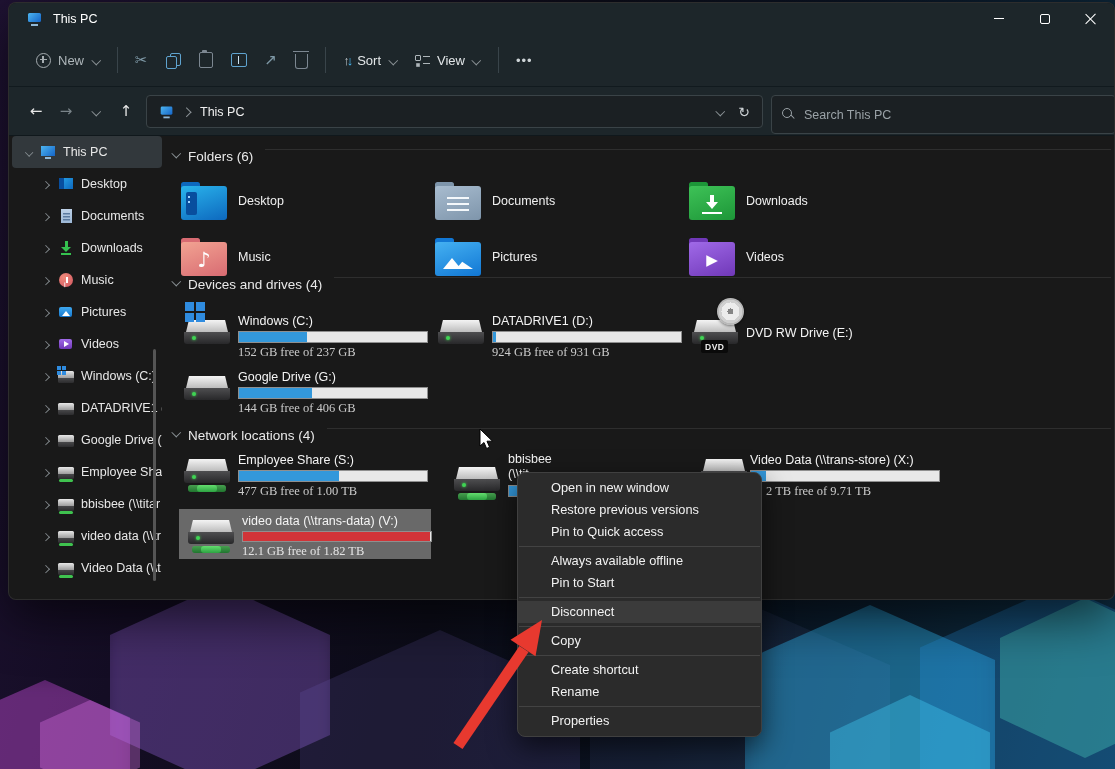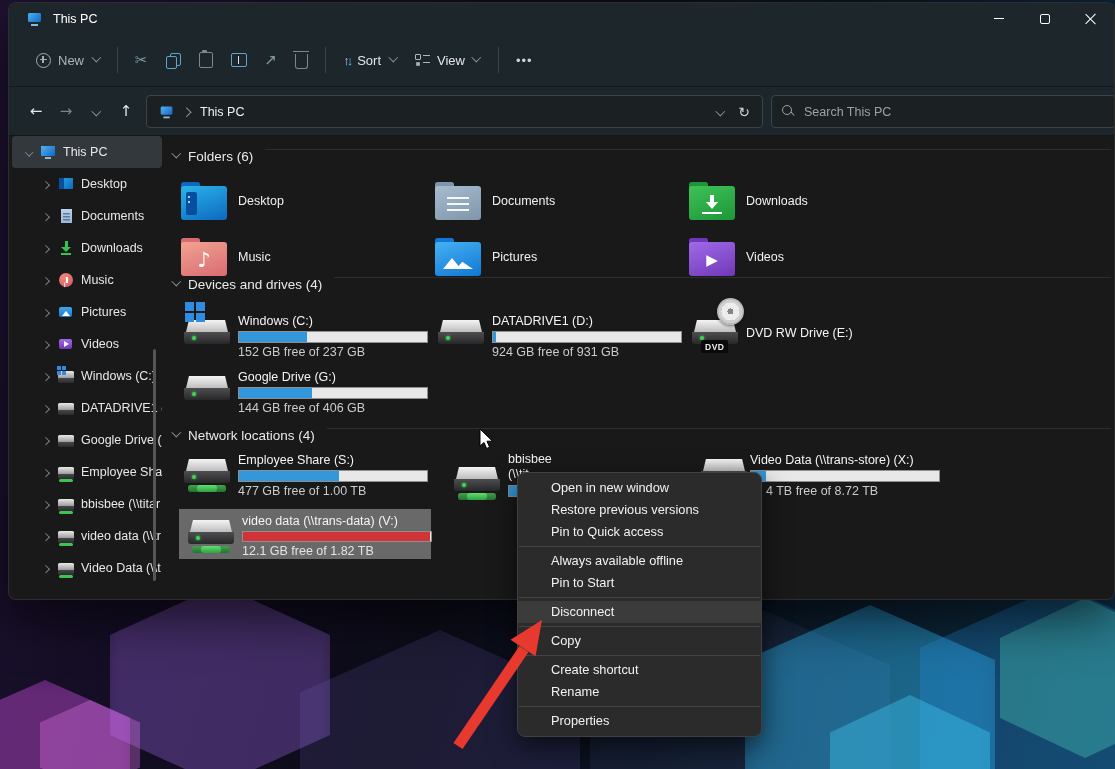--- a/index.html
+++ b/index.html
@@ -36,21 +36,21 @@
   .wc { width:46px; height:100%; display:flex; align-items:center; justify-content:center; position:relative; }
   .g-min { width:10px; height:1.3px; background:#fff; }
   .g-max { width:10px; height:10px; border:1.1px solid #fff; border-radius:2px; }
   .g-close { position:relative; width:12px; height:12px; }
   .g-close::before,.g-close::after { content:""; position:absolute; left:5.4px; top:-1px; width:1.3px; height:14px; background:#fff; }
   .g-close::before { transform:rotate(45deg);} .g-close::after { transform:rotate(-45deg);}
 
   
   .toolbar { position:absolute; left:0; top:31px; right:0; height:53px; background:#1d262a;
     display:flex; align-items:center; padding-left:18px; border-bottom:1px solid #111a1e; }
-  .tbtn { background:none; border:none; display:flex; gap:7px; padding:6px 9px; border-radius:4px; cursor:default; }
+  .tbtn { background:none; border:none; display:flex; align-items:center; gap:7px; padding:6px 9px; border-radius:4px; cursor:default; }
   .tsep { width:1px; height:26px; background:#39444a; margin:0 8px; }
   .tlabel { color:#aeb6ba; font-size:13px; }
   .tglyph { font-family:"DejaVu Sans",sans-serif; font-size:15px; color:#7e98a6; line-height:1; }
   .chv { display:inline-block; width:9px; height:9px; position:relative; }
   .chv::before { content:""; position:absolute; left:1.5px; top:1px; width:5.5px; height:5.5px;
     border-right:1.4px solid #8b9296; border-bottom:1.4px solid #8b9296; transform:rotate(45deg); }
   .chv.r::before { transform:rotate(-45deg); left:0; top:2px; }
   .ic-newplus { position:relative; width:15px; height:15px; border:1.4px solid #a5acb0; border-radius:50%; }
   .ic-newplus::before,.ic-newplus::after { content:""; position:absolute; background:#a5acb0; }
   .ic-newplus::before { left:2.6px; top:5.6px; width:7px; height:1.3px; }
@@ -76,21 +76,21 @@
     display:flex; align-items:center; border-bottom:1px solid #10181c; }
   .nbtn { background:none; border:none; color:#e8e8e8; font-family:"DejaVu Sans",sans-serif; font-size:15px;
     width:30px; height:30px; border-radius:4px; display:flex; align-items:center; justify-content:center; }
   .nbtn.dim { color:#7a8489; }
   .addr { position:absolute; left:137px; top:8px; width:617px; height:33px; background:#1b2023;
     border:1px solid #3a4347; border-radius:4px; display:flex; align-items:center; padding:0 8px; }
   .addr .tb-ico { margin-left:4px; transform:scale(.9); }
   .crumb { color:#f0f0f0; font-size:12.5px; margin-left:8px; }
   .addr-right { margin-left:auto; display:flex; align-items:center; gap:14px; padding-right:4px; }
   .refresh { color:#cfd4d7; font-family:"DejaVu Sans",sans-serif; font-size:14px; }
-  .search { position:absolute; left:762px; top:8px; width:345px; height:33px; background:#1b2023;
+  .search { position:absolute; left:762px; top:8px; width:345px; height:39px; background:#1b2023;
     border:1px solid #3a4347; border-radius:4px; display:flex; align-items:center; padding:0 10px; }
   .mag { position:relative; width:13px; height:13px; flex:none; }
   .mag::before { content:""; position:absolute; left:0; top:0; width:8px; height:8px; border:1.4px solid #9aa2a7; border-radius:50%; }
   .mag::after { content:""; position:absolute; left:8px; top:8px; width:4.5px; height:1.4px; background:#9aa2a7; transform:rotate(45deg); }
   .search input { background:none; border:none; outline:none; color:#d8d8d8; font-size:12.5px; margin-left:9px; width:100%;
     font-family:"Liberation Sans",sans-serif; }
   .search input::placeholder { color:#9aa2a7; }
 
   
   .sidebar { position:absolute; left:0; top:133px; width:156px; bottom:21px; overflow:hidden; }
@@ -165,21 +165,21 @@
   .hdd .logo { position:absolute; left:2px; top:-11px; width:9px; height:9px; background:#2f8ce0; z-index:3;
     box-shadow:11px 0 0 #2f8ce0,0 11px 0 #2f8ce0,11px 11px 0 #2f8ce0; }
   .hdd .disc { position:absolute; right:-5px; top:-15px; width:27px; height:27px; border-radius:50%; z-index:3;
     background:radial-gradient(circle,#858585 0 3px,#ececec 3px 9px,#cfcfcf 9px 11.5px,#b8b8b8 12px); box-shadow:0 1px 3px rgba(0,0,0,.5); }
   .hdd .badge { position:absolute; left:10px; bottom:0; background:#0a0a0a; color:#ececec; font-size:8.5px; font-weight:bold;
     padding:1.5px 4px; border-radius:2px; z-index:4; letter-spacing:.5px; }
   .einfo { display:flex; flex-direction:column; }
   .ename { color:#f4f4f4; font-size:12.5px; height:17px; line-height:17px; white-space:nowrap; }
   .bar { width:190px; height:12px; background:#e8e8e8; border:1px solid #8f8f8f; margin:1px 0; }
   .bar i { display:block; height:100%; }
-  .efree { color:#cbcbcb; font-size:12.5px; height:16px; line-height:16px; white-space:nowrap; }
+  .efree { color:#cbcbcb; font-size:12.5px; height:16px; line-height:16px; white-space:nowrap;font-family:Liberation Serif, serif; }
   .entry.sel-entry { background:#696969; width:252px; height:50px; padding:4px 0 0 8px; }
   .entry.sel-entry .efree { color:#e4e4e4; }
   .edvd { align-items:center; }
 
   
   .statusbar { position:absolute; left:0; right:0; bottom:0; height:21px; background:#191919; border-top:1px solid #2c2c2c;
     display:flex; align-items:center; gap:10px; padding-left:12px; color:#dedede; font-size:12px; }
   .sdiv { width:1px; height:12px; background:#5f5f5f; }
   .vtoggles { position:absolute; right:-8px; top:3px; display:flex; gap:7px; }
   .vt { width:18px; height:15px; border:1px solid #9e9e9e; background:#2a2a2a; position:relative; }
@@ -533,21 +533,21 @@
     <div class="entry" style="left:524px;top:316px">
       <span class="hdd net" style="margin-left:11px">
           <span class="led"></span>
           <span class="cable"></span>
         </span>
       <span class="einfo" style="margin-left:-5px">
         <span class="ename">Video Data (\\trans-store) (X:)</span>
         <span class="bar">
             <i style="width: 8%; background: rgb(51, 152, 219);"></i>
           </span>
-        <span class="efree" style="padding-left:16px">4 TB free of 8.72 TB</span>
+        <span class="efree" style="padding-left:16px">2 TB free of 9.71 TB</span>
       </span>
     </div>
     <div class="entry sel-entry" style="left:14px;top:373px">
       <span class="hdd net">
           <span class="led"></span>
           <span class="cable"></span>
         </span>
       <span class="einfo">
         <span class="ename">video data (\\trans-data) (V:)</span>
         <span class="bar">

